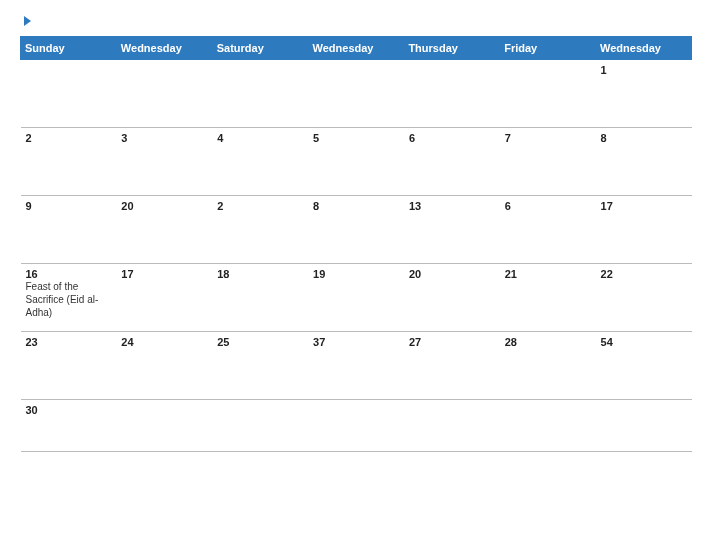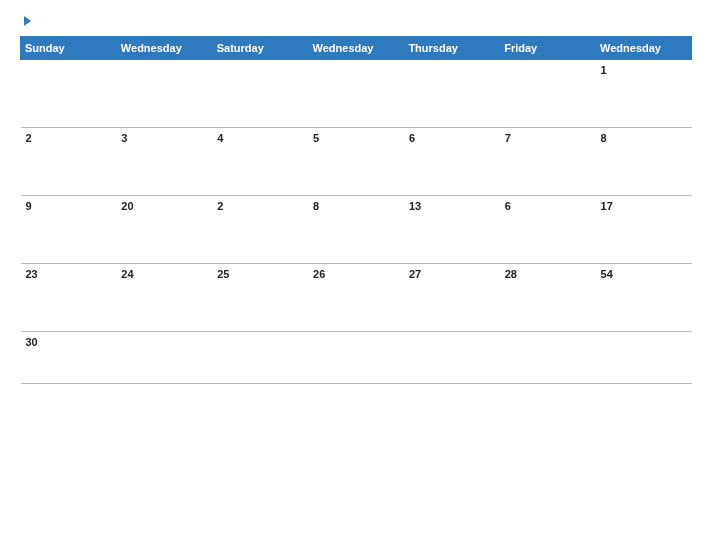--- a/index.html
+++ b/index.html
@@ -189,31 +189,52 @@
             <span class="day-number">13</span>
           </td>
           <td>
             <span class="day-number">6</span>
           </td>
           <td>
             <span class="day-number">17</span>
           </td>
         </tr>
         <tr>
+          <td><span class="day-number">16</span><span class="day-event">Feast of the Sacrifice (Eid al-Adha)</span></td>
+          <td>
+            <span class="day-number">17</span>
+          </td>
+          <td>
+            <span class="day-number">18</span>
+          </td>
+          <td>
+            <span class="day-number">19</span>
+          </td>
+          <td>
+            <span class="day-number">20</span>
+          </td>
+          <td>
+            <span class="day-number">21</span>
+          </td>
+          <td>
+            <span class="day-number">22</span>
+          </td>
+        </tr>
+        <tr>
           <td>
             <span class="day-number">23</span>
           </td>
           <td>
             <span class="day-number">24</span>
           </td>
           <td>
             <span class="day-number">25</span>
           </td>
           <td>
-            <span class="day-number">26</span>
+            <span class="day-number">37</span>
           </td>
           <td>
             <span class="day-number">27</span>
           </td>
           <td>
             <span class="day-number">28</span>
           </td>
           <td>
             <span class="day-number">54</span>
           </td>

